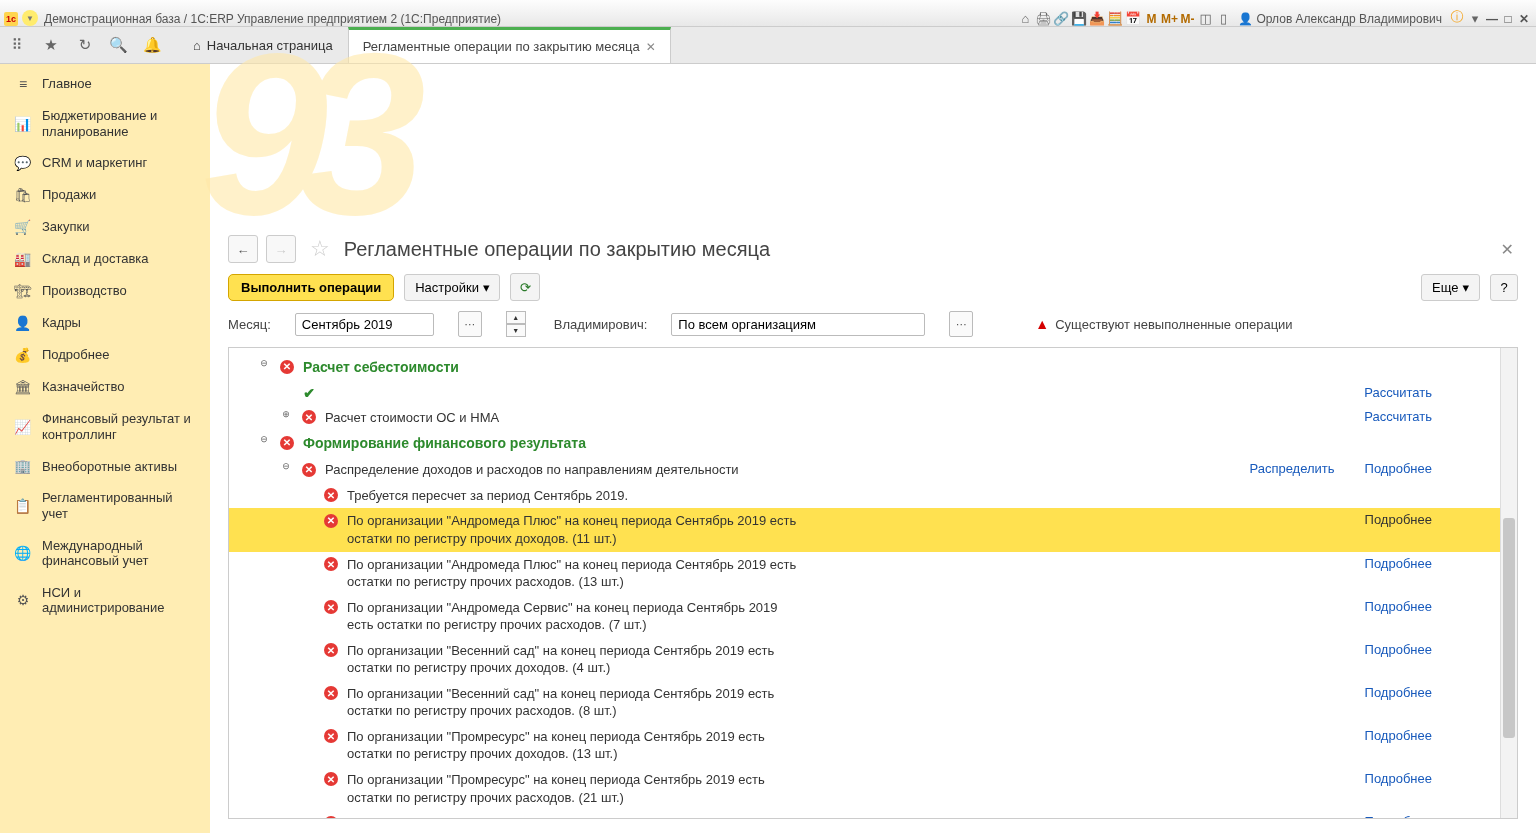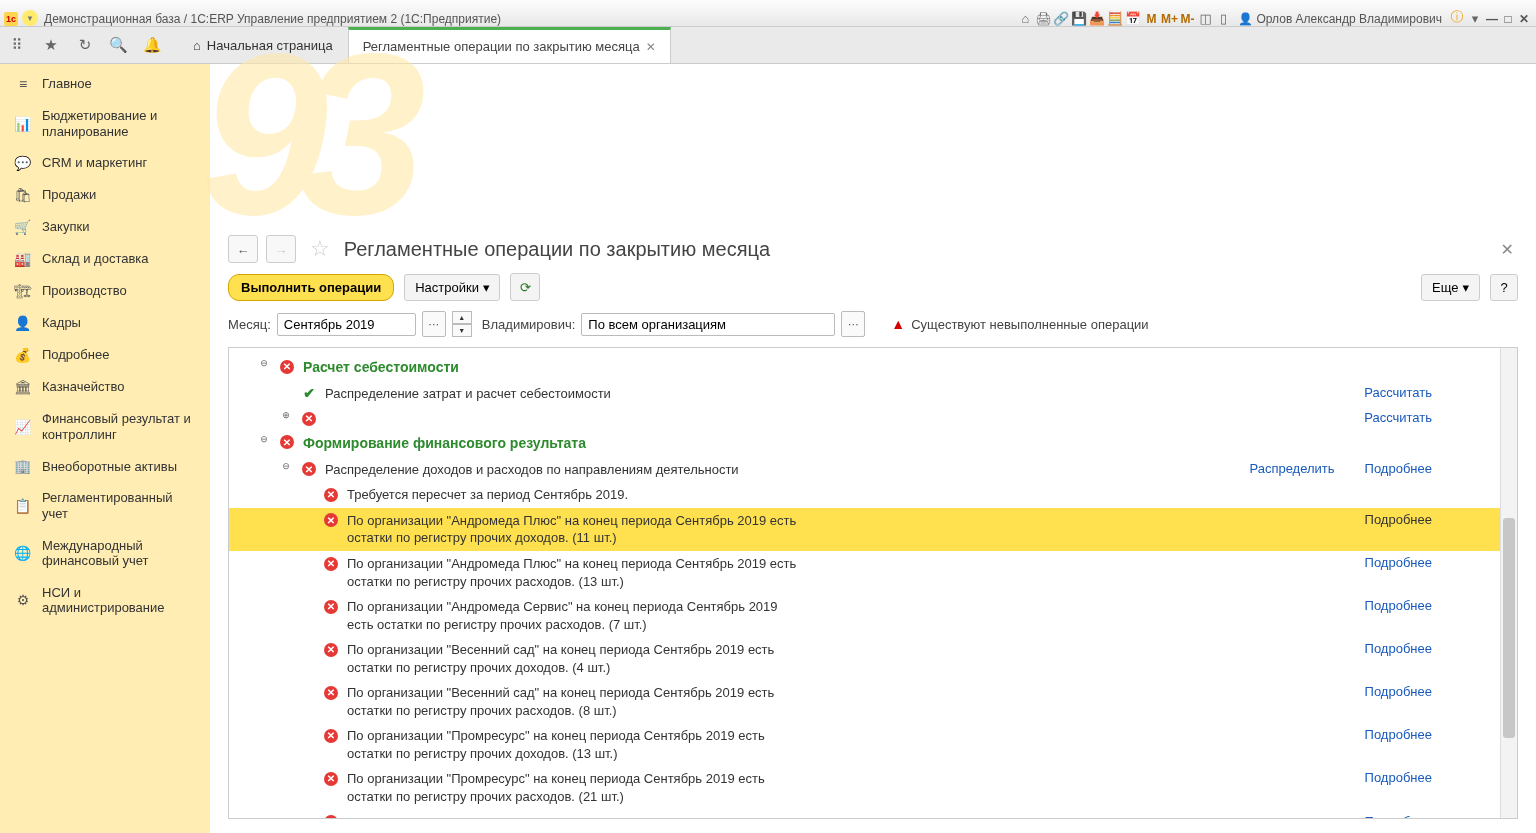--- a/index.html
+++ b/index.html
@@ -27,25 +27,25 @@
 .sitem .si{width:18px;text-align:center;color:#555;font-size:14px}
 .sitem span.lbl{flex:1;font-size:13px;line-height:1.2}
 .main{flex:1;display:flex;flex-direction:column;min-width:0;position:relative}
 .header{display:flex;align-items:center;padding:10px 18px 6px 18px;gap:8px}
 .navbtn{width:28px;height:26px;border:1px solid #ccc;border-radius:3px;background:#f8f8f8;display:flex;align-items:center;justify-content:center;color:#555;cursor:pointer}
 .star{font-size:22px;color:#ccc;margin:0 6px}
 .h1{font-size:20px;color:#444}
 .header .sp{flex:1}
 .closebtn{color:#888;font-size:16px;cursor:pointer;padding:4px}
 .actions{display:flex;align-items:center;padding:4px 18px 8px 18px;gap:10px}
-.btn-primary{background:#ffe150;border:1px solid #d4a500;border-radius:11px;padding:5px 12px;font-weight:bold;font-size:13px;cursor:pointer}
+.btn-primary{background:#ffe150;border:1px solid #d4a500;border-radius:5px;padding:5px 12px;font-weight:bold;font-size:13px;cursor:pointer}
 .btn{background:#f4f4f4;border:1px solid #ccc;border-radius:3px;padding:5px 10px;font-size:13px;cursor:pointer;display:flex;align-items:center;gap:4px}
 .iconbtn{background:#f4f4f4;border:1px solid #ccc;border-radius:3px;width:30px;height:28px;display:flex;align-items:center;justify-content:center;cursor:pointer;color:#2a7a2a}
 .actions .sp{flex:1}
-.filters{display:flex;align-items:center;padding:2px 18px 10px 18px;gap:6px;font-size:13px}
+.filters{display:flex;align-items:center;padding:2px 18px 10px 18px;gap:24px;font-size:13px}
 .filters label{color:#444}
 .filters input{border:1px solid #bbb;border-radius:2px;padding:3px 6px;font-size:13px}
 .monthbox{width:125px}
 .orgbox{width:240px}
 .sqbtn{width:22px;height:24px;border:1px solid #bbb;border-radius:2px;background:#fafafa;display:flex;align-items:center;justify-content:center;cursor:pointer;font-size:11px;color:#555}
 .arrows{display:flex;flex-direction:column;margin-right:4px}
 .arrows .a{width:18px;height:11px;border:1px solid #bbb;background:#fafafa;font-size:7px;display:flex;align-items:center;justify-content:center;cursor:pointer}
 .warn{display:flex;align-items:center;gap:6px;color:#444}
 .warn .wi{color:#d40000;font-size:14px}
 .content{flex:1;margin:0 18px 14px 18px;border:1px solid #ccc;overflow:hidden;display:flex}
@@ -235,29 +235,29 @@
             <div class="row grp">
               <span class="pad" style="width:12px"></span>
               <span class="toggle">⊖</span>
               <span class="status"><span class="st-err">✕</span></span>
               <span class="text ">Расчет себестоимости</span>
             </div>
             <div class="row">
               <span class="pad" style="width:34px"></span>
               <span class="toggle"></span>
               <span class="status"><span class="st-ok">✔</span></span>
-              <span class="text textcol">Распределение затрат и расчет себестоимости</span>
               <div class="links">
                 <a>Рассчитать</a>
               </div>
             </div>
             <div class="row">
               <span class="pad" style="width:34px"></span>
               <span class="toggle">⊕</span>
               <span class="status"><span class="st-err">✕</span></span>
+              <span class="text textcol">Расчет стоимости ОС и НМА</span>
               <div class="links">
                 <a>Рассчитать</a>
               </div>
             </div>
             <div class="row grp">
               <span class="pad" style="width:12px"></span>
               <span class="toggle">⊖</span>
               <span class="status"><span class="st-err">✕</span></span>
               <span class="text ">Формирование финансового результата</span>
             </div>

